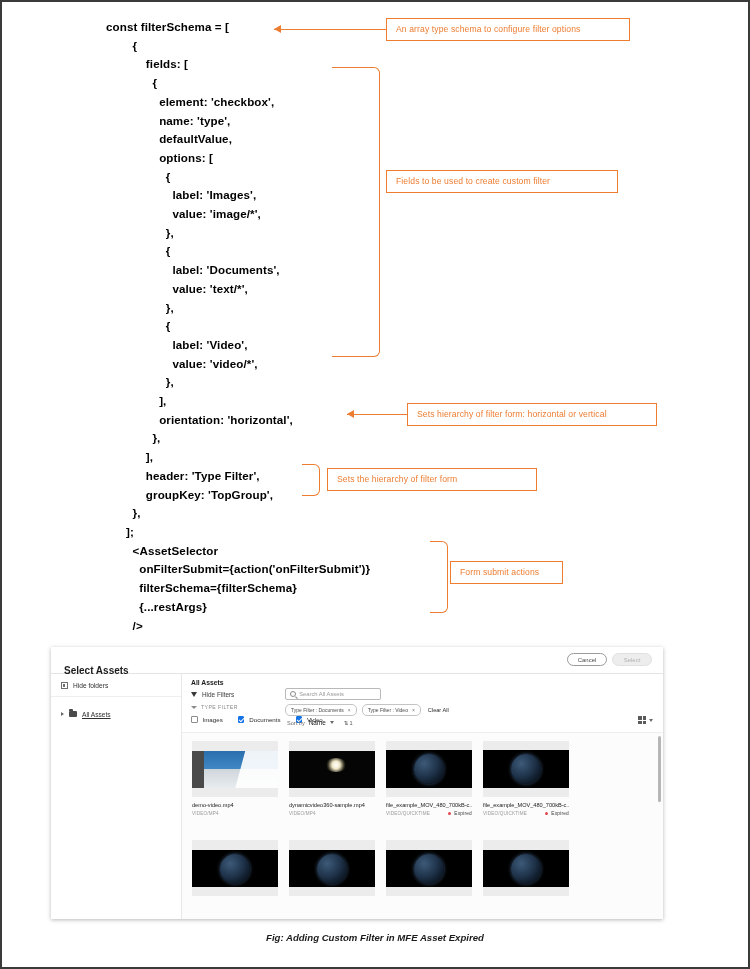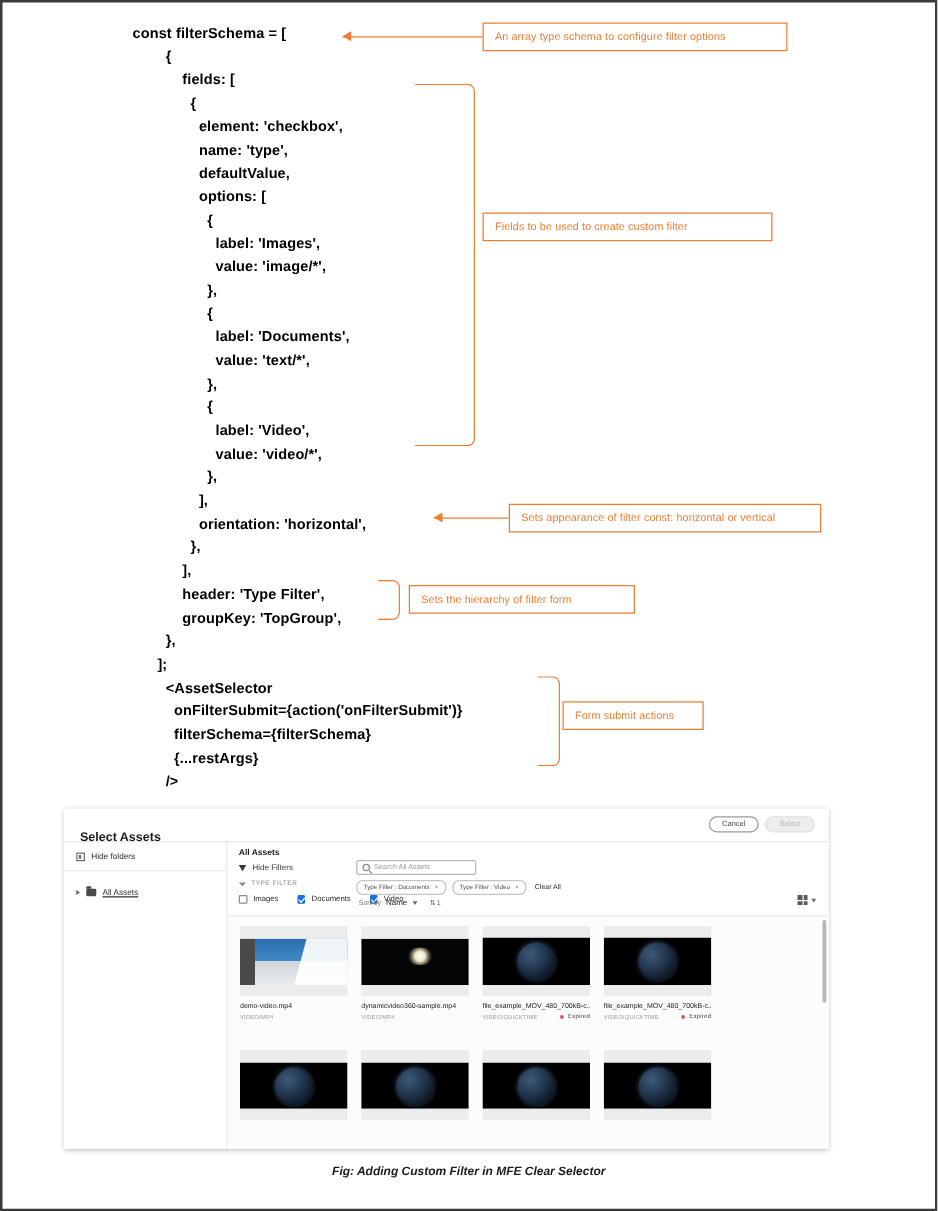--- a/index.html
+++ b/index.html
@@ -498,25 +498,25 @@
   </div>
 
   <div class="brace" style="left:330px; top:65px; width:48px; height:290px;"></div>
   <div class="callout" style="left:384px; top:168px; width:232px; height:23px;">
     <span>Fields to be used to create custom filter</span>
   </div>
 
   <div class="conn conn-h" style="left:345px; top:412px; width:60px;"></div>
   <div class="arrow-left" style="left:345px; top:407.5px;"></div>
   <div class="callout" style="left:405px; top:401px; width:250px; height:23px;">
-    <span>Sets appearance of filter const: horizontal or vertical</span>
+    <span>Sets hierarchy of filter form: horizontal or vertical</span>
   </div>
 
   <div class="brace" style="left:300px; top:462px; width:18px; height:32px;"></div>
-  <div class="callout" style="left:325px; top:466px; width:181px; height:23px;">
+  <div class="callout" style="left:325px; top:466px; width:210px; height:23px;">
     <span>Sets the hierarchy of filter form</span>
   </div>
 
   <div class="brace" style="left:428px; top:539px; width:18px; height:72px;"></div>
   <div class="callout" style="left:448px; top:559px; width:113px; height:23px;">
     <span>Form submit actions</span>
   </div>
 
   <div id="app-shot">
 
@@ -688,15 +688,15 @@
             </div>
           </div>
 
         </div>
 
         <div id="scrollbar"></div>
       </div>
     </div>
   </div>
 
-  <div id="caption">Fig: Adding Custom Filter in MFE Clear Selector</div>
+  <div id="caption">Fig: Adding Custom Filter in MFE Asset Expired</div>
 
 </div>
 
 </body></html>

